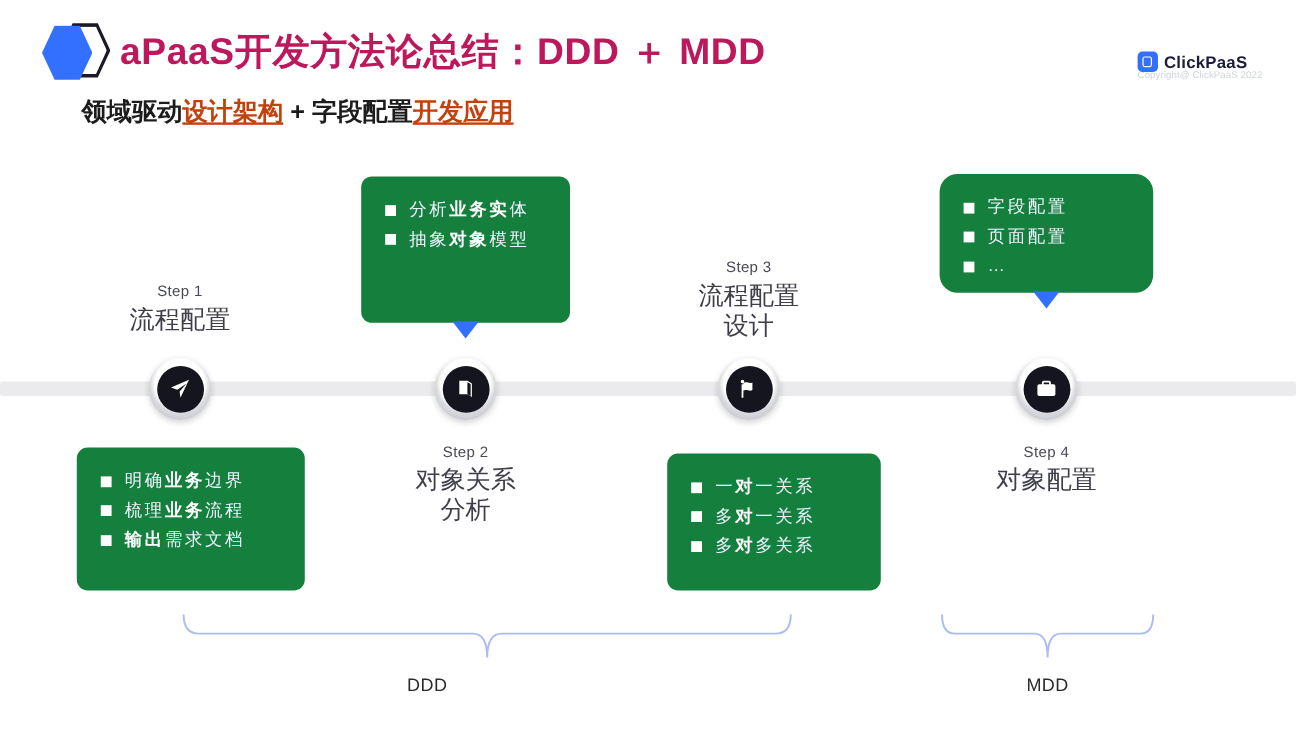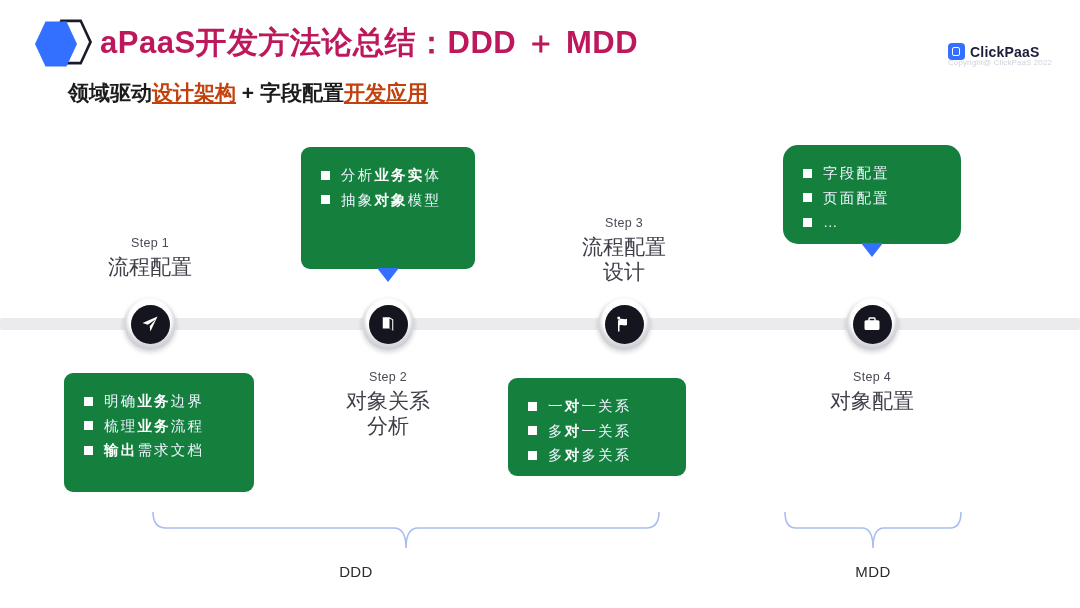--- a/index.html
+++ b/index.html
@@ -234,21 +234,21 @@
           <span class="bullet"></span>
           <span><span>分析</span><span class="em">业务实</span><span>体</span></span>
         </li>
         <li>
           <span class="bullet"></span>
           <span><span>抽象</span><span class="em">对象</span><span>模型</span></span>
         </li>
       </ul>
   </div>
 
-  <div class="box" id="box2" style="left:508px; top:378px; width:178px; height:98px;">
+  <div class="box" id="box2" style="left:556px; top:378px; width:178px; height:114px;">
     <ul>
         <li>
           <span class="bullet"></span>
           <span><span>一</span><span class="em">对</span><span>一关系</span></span>
         </li>
         <li>
           <span class="bullet"></span>
           <span><span>多</span><span class="em">对</span><span>一关系</span></span>
         </li>
         <li>

